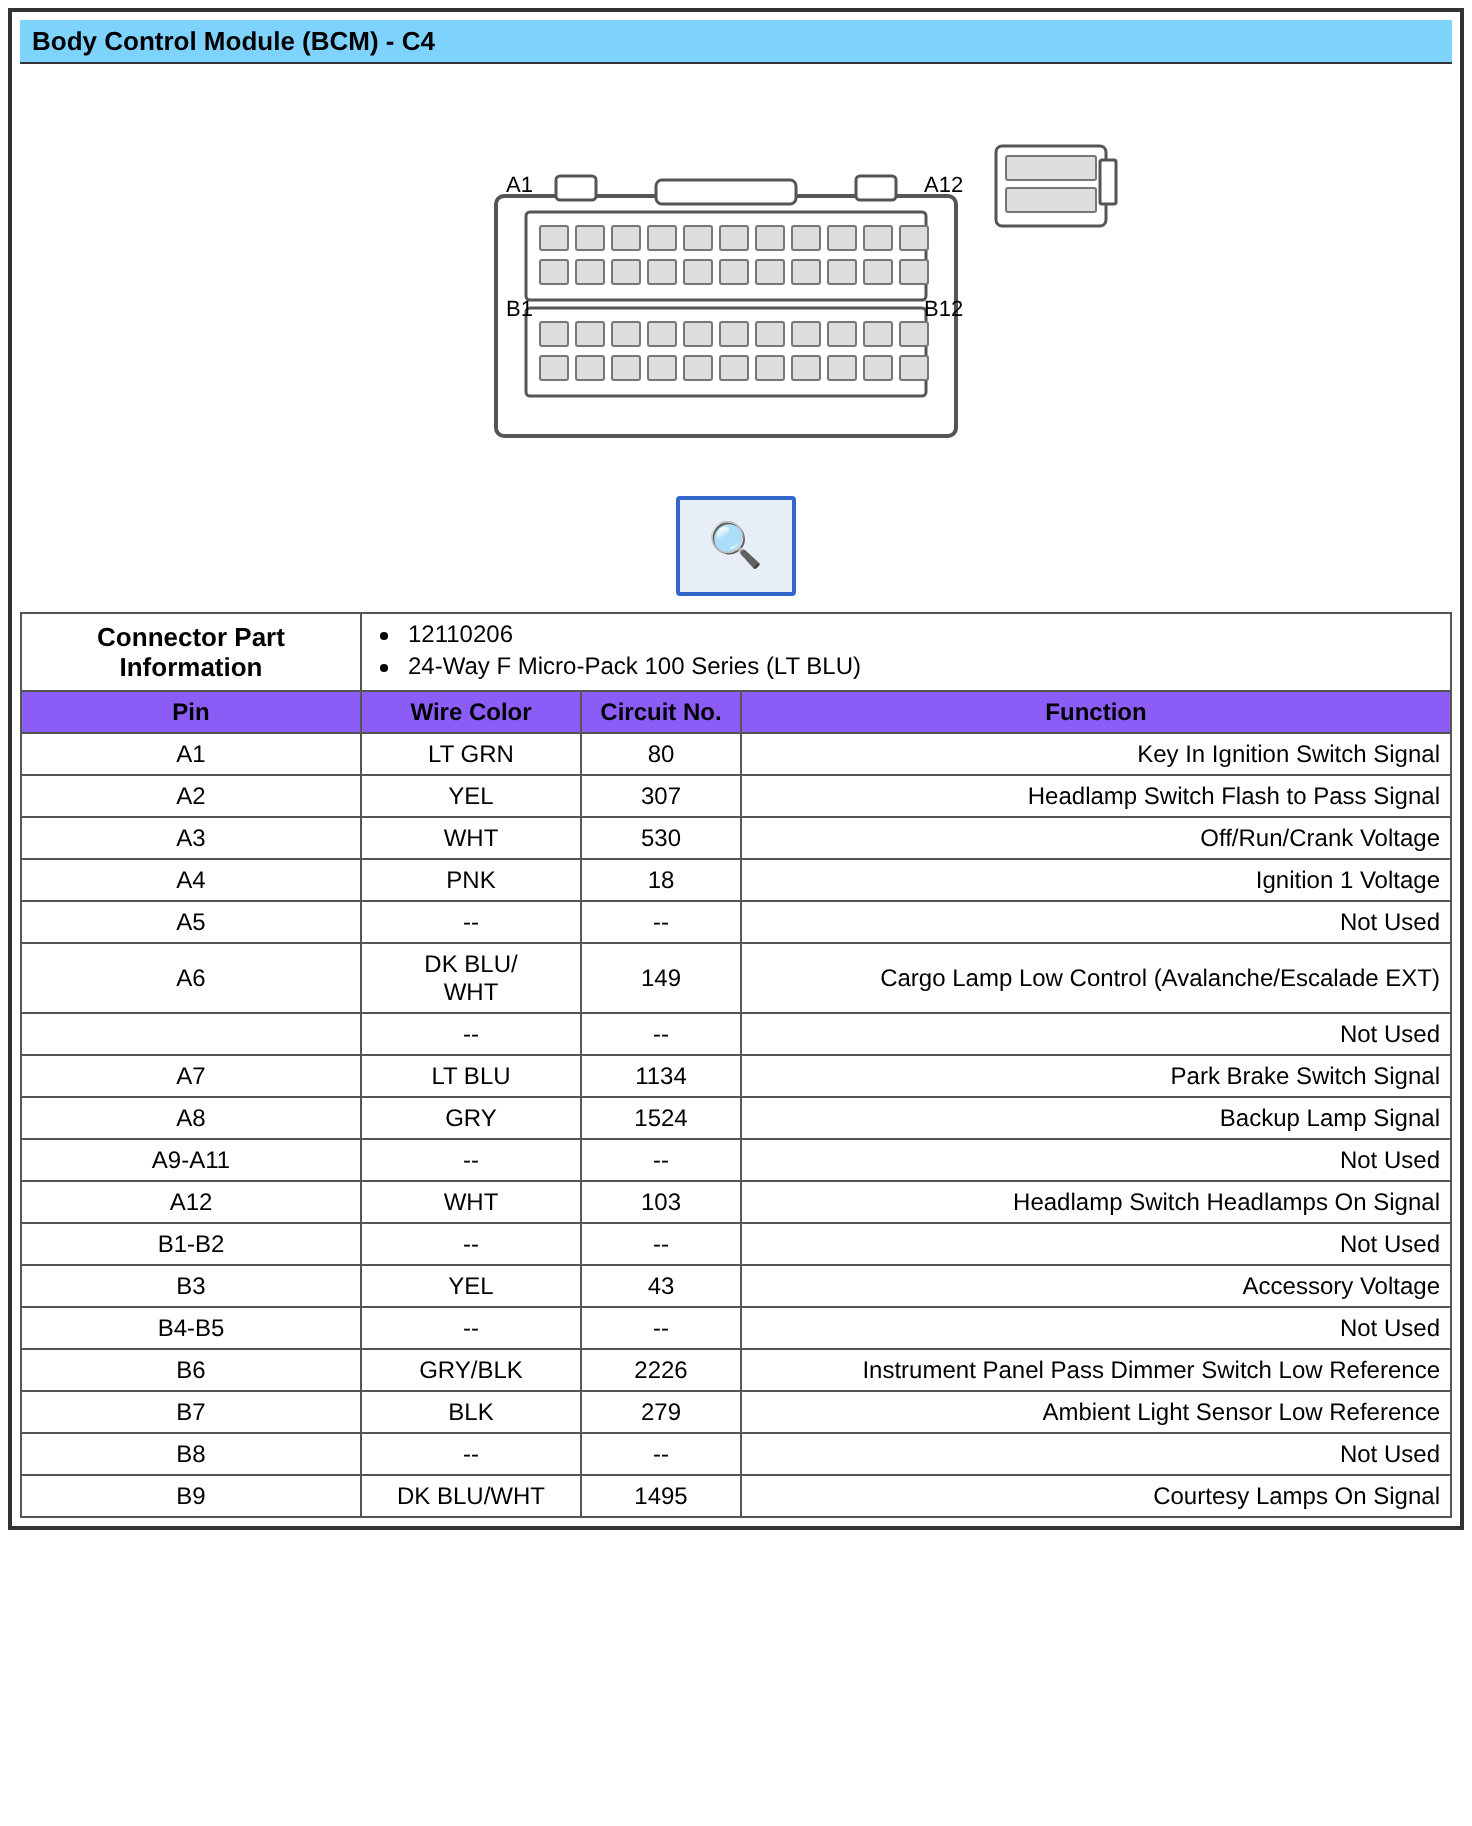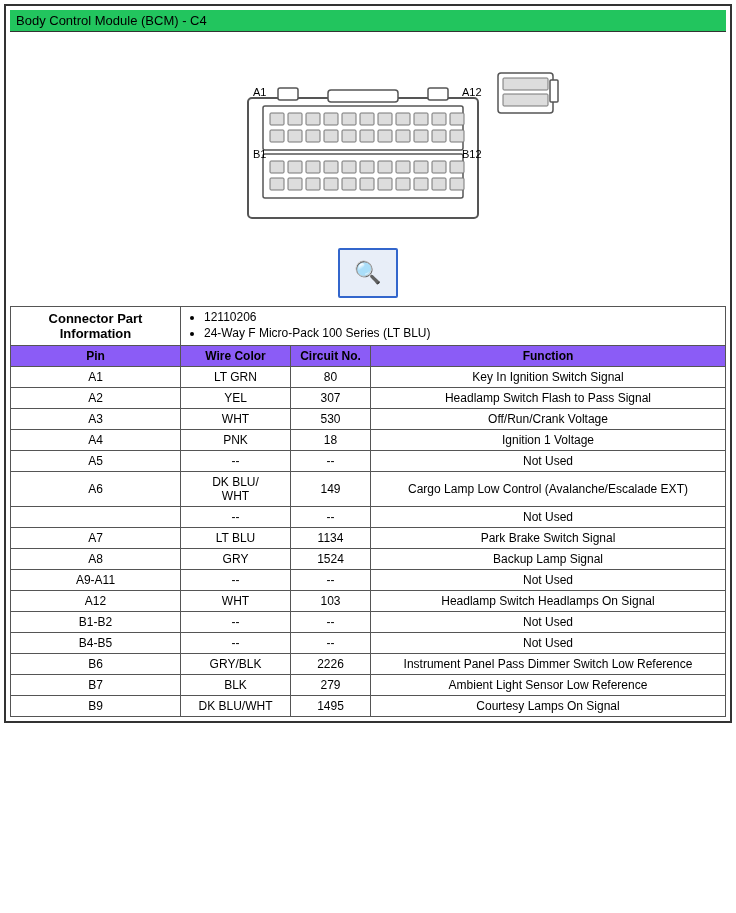--- a/index.html
+++ b/index.html
@@ -9,23 +9,23 @@
       background: #fff;
       width: 736px;
       min-height: 913px;
     }
     .outer-border {
       border: 2px solid #333;
       margin: 4px;
       padding: 4px;
     }
     .title-bar {
-      background: #22c55e;
+      background: #7dd3fc;
       padding: 3px 6px;
-      font-weight: normal;
+      font-weight: bold;
       font-size: 13px;
       border-bottom: 1px solid #333;
       margin-bottom: 6px;
     }
     .diagram-area {
       display: flex;
       justify-content: center;
       align-items: center;
       padding: 10px 0 4px 0;
       position: relative;
@@ -85,21 +85,21 @@
     .header-row th {
       background: #8b5cf6;
       font-weight: bold;
       text-align: center;
       font-size: 12px;
     }
     .data-row td {
       text-align: center;
     }
     .data-row td:last-child {
-      text-align: center;
+      text-align: right;
     }
     .pin-col { width: 60px; }
     .wire-col { width: 110px; }
     .circuit-col { width: 80px; }
     .function-col { }
   </style>
 </head>
 <body>
 
 <div class="outer-border">
@@ -270,38 +270,50 @@
           <td>103</td>
           <td>Headlamp Switch Headlamps On Signal</td>
         </tr>
         <tr class="data-row">
           <td>B1-B2</td>
           <td>--</td>
           <td>--</td>
           <td>Not Used</td>
         </tr>
         <tr class="data-row">
+          <td>B3</td>
+          <td>YEL</td>
+          <td>43</td>
+          <td>Accessory Voltage</td>
+        </tr>
+        <tr class="data-row">
           <td>B4-B5</td>
           <td>--</td>
           <td>--</td>
           <td>Not Used</td>
         </tr>
         <tr class="data-row">
           <td>B6</td>
           <td>GRY/BLK</td>
           <td>2226</td>
           <td>Instrument Panel Pass Dimmer Switch Low Reference</td>
         </tr>
         <tr class="data-row">
           <td>B7</td>
           <td>BLK</td>
           <td>279</td>
           <td>Ambient Light Sensor Low Reference</td>
         </tr>
         <tr class="data-row">
+          <td>B8</td>
+          <td>--</td>
+          <td>--</td>
+          <td>Not Used</td>
+        </tr>
+        <tr class="data-row">
           <td>B9</td>
           <td>DK BLU/WHT</td>
           <td>1495</td>
           <td>Courtesy Lamps On Signal</td>
         </tr>
       </tbody>
   </table>
 </div>
 
 </body></html>

